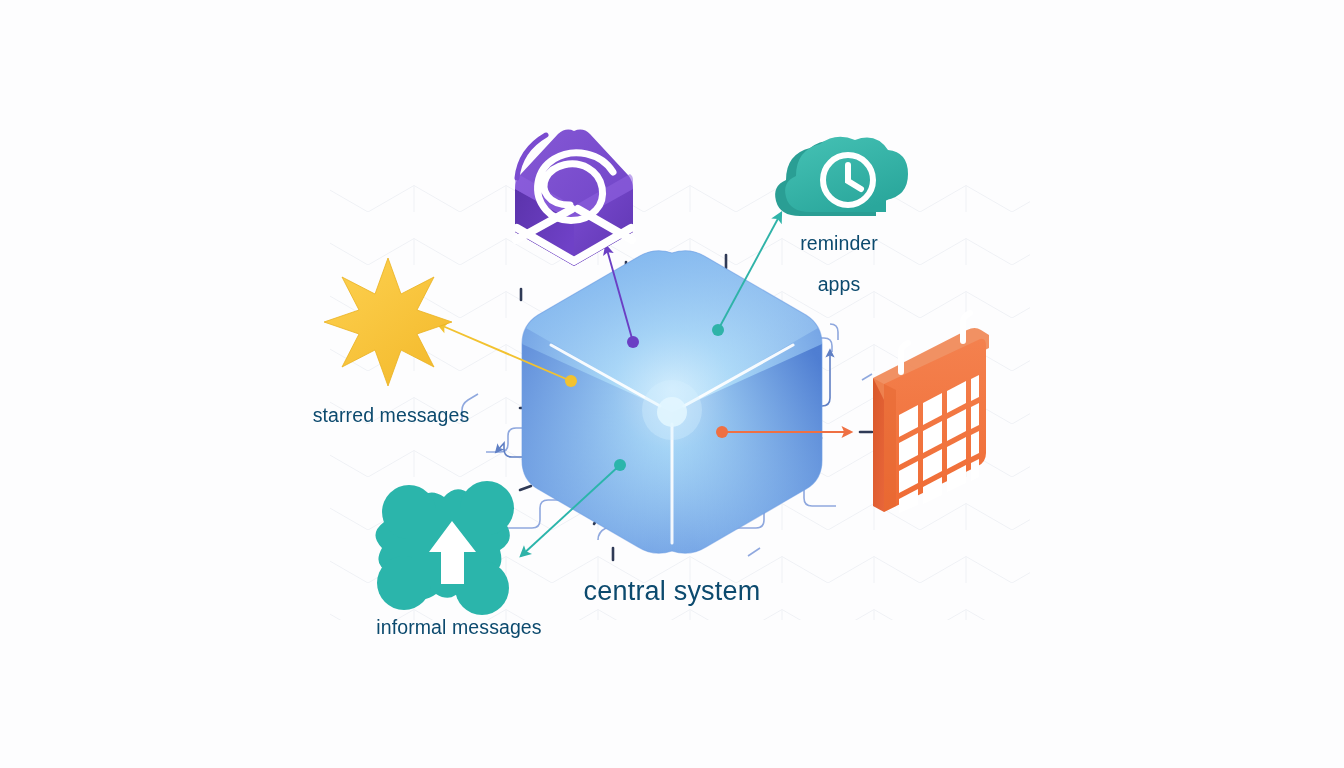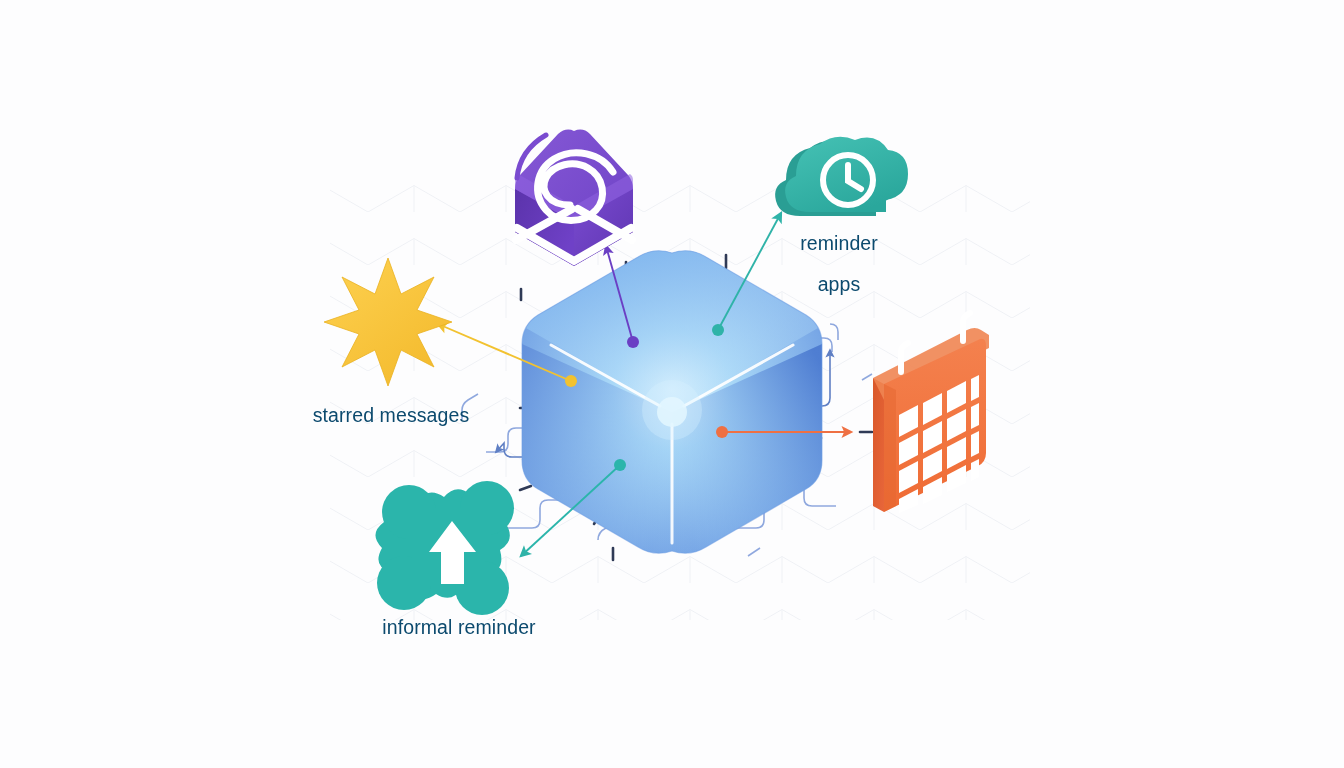--- a/index.html
+++ b/index.html
@@ -331,16 +331,17 @@
                L429 552 Z" fill="#ffffff"></path>
     </g>
 
   </svg>
 
   <div class="lbl node-label" style="left:391px; top:358px; transform:translateX(-50%);margin-top:46px;">starred messages</div>
 
   <div class="lbl node-label" style="left:839px; top:232px; transform:translateX(-50%);">reminder</div>
   <div class="lbl node-label" style="left:839px; top:273px; transform:translateX(-50%);">apps</div>
 
-  <div class="lbl node-label" style="left:459px; top:616px; transform:translateX(-50%);">informal reminder</div>
-
+  <div class="lbl node-label" style="left:459px; top:616px; transform:translateX(-50%);">informal messages</div>
+
+  <div class="lbl center-label" style="left:672px; top:576px; transform:translateX(-50%);">central system</div>
 
 </div>
 
 </body></html>

